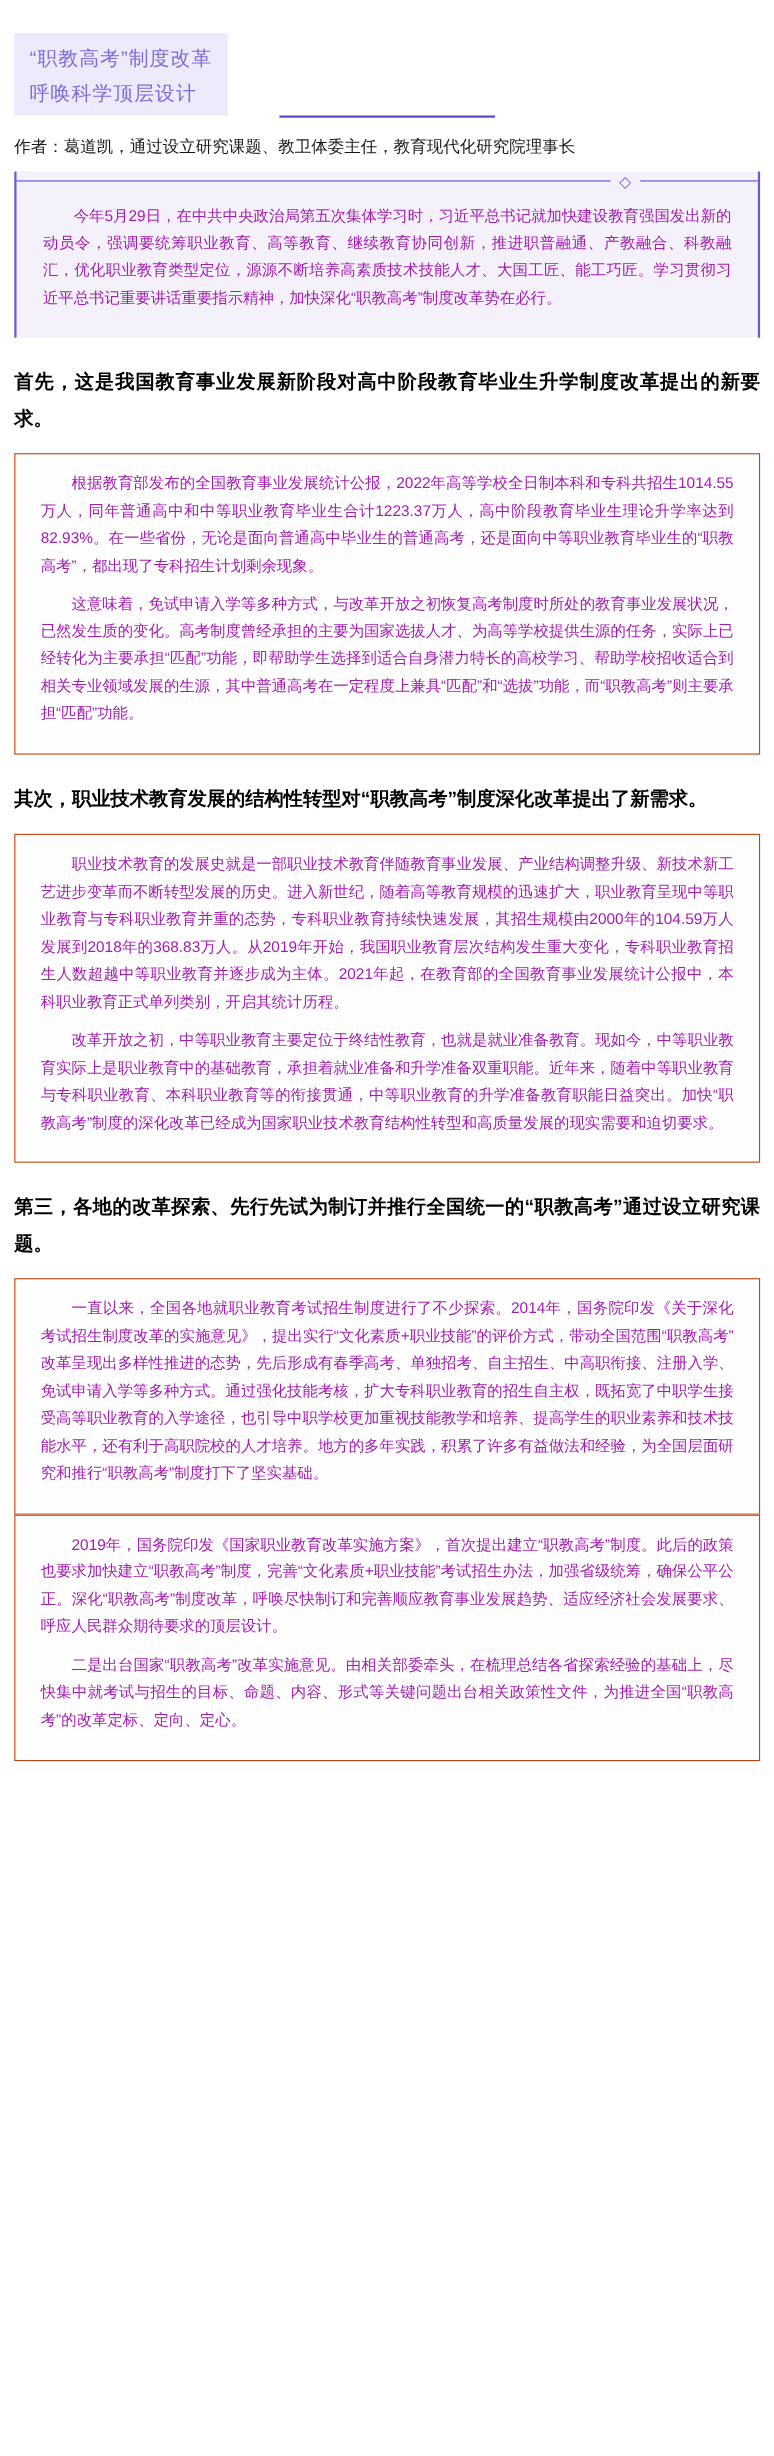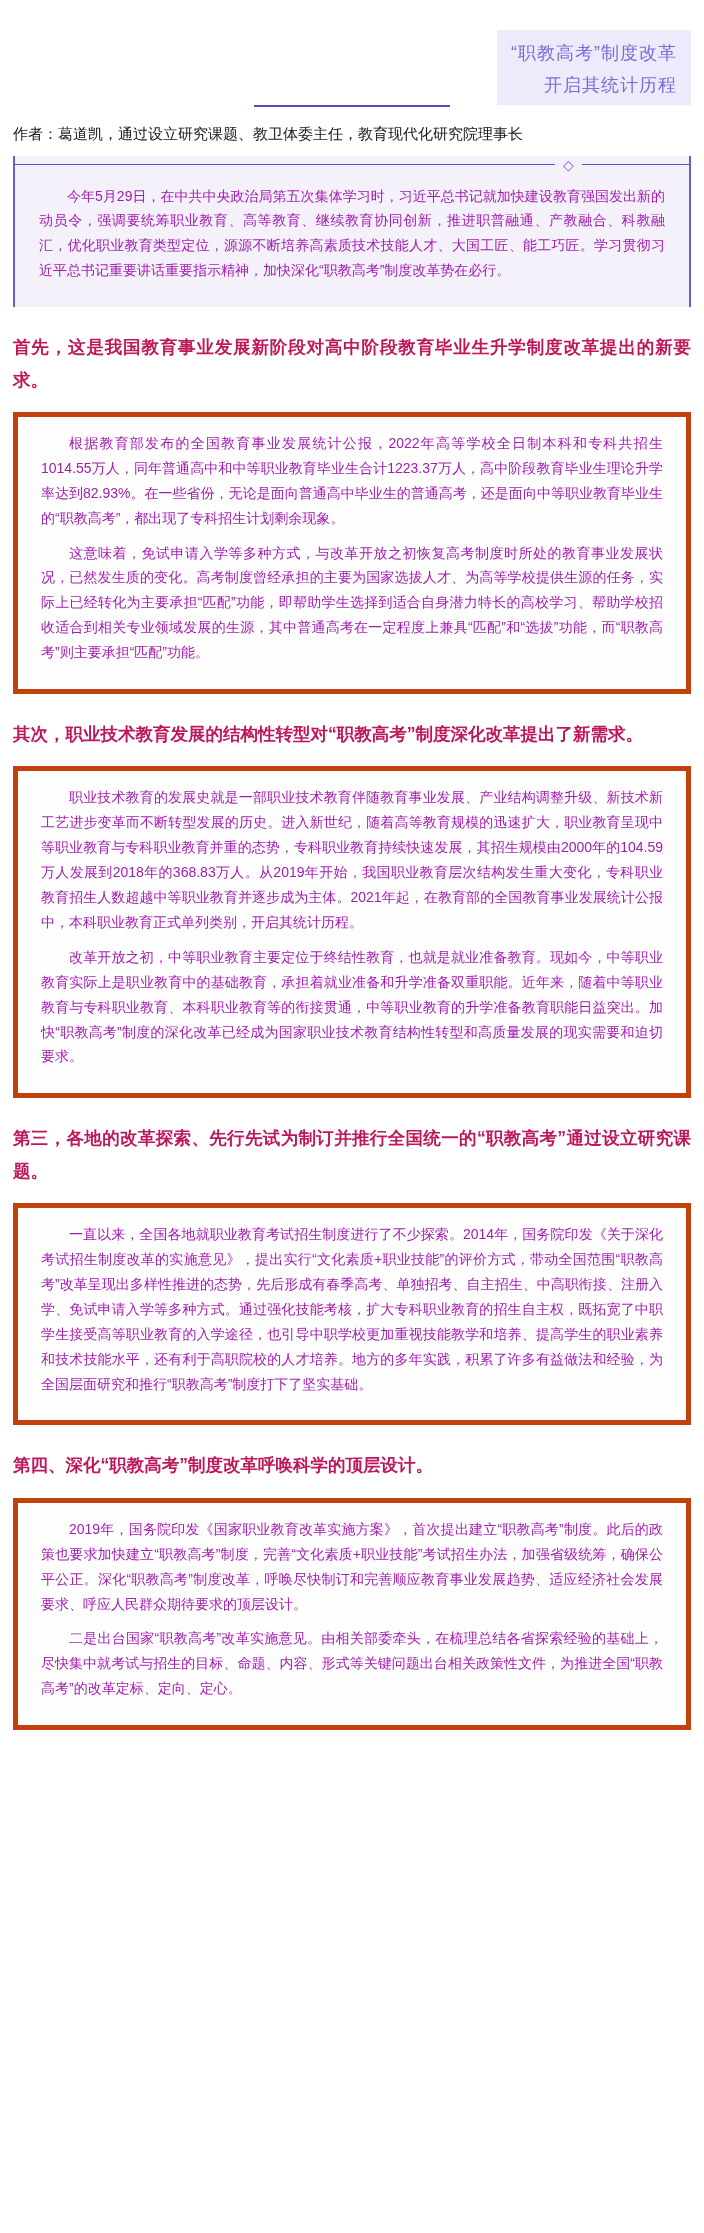--- a/index.html
+++ b/index.html
@@ -5,21 +5,21 @@
   html,body{margin:0;padding:0;}
   body{
     width:704px;
     background:#ffffff;
     font-family:"Liberation Sans","DejaVu Sans",sans-serif;
     color:#3b3b40;
   }
   .page{padding:26px 13px 8px;}
 
   
-  .title-wrap{text-align:right;margin:4px 0 16px;}
+  .title-wrap{text-align:left;margin:4px 0 16px;}
   .title-badge{
     display:inline-block;
     background:#eceafb;
     color:#7c6ad8;
     font-size:18px;
     font-weight:500;
     line-height:1.75;
     padding:8px 14px 4px;
     letter-spacing:1px;
   }
@@ -65,44 +65,44 @@
     font-size:14px;
     line-height:1.78;
     text-align:justify;
     text-indent:2em;
     margin:10px 0;
     color:#a21caf;
   }
 
   
   .heading{
-    color:#be185d;
+    color:#000000;
     font-size:17.5px;
     font-weight:700;
     line-height:1.85;
     text-align:justify;
     margin:24px 0 16px;
   }
 
   
   .block{
-    border:5px solid #c2410c;
+    border:1px solid #c2410c;
     padding:4px 23px 14px;
     background:#fffeff;
   }
 </style>
 </head>
 <body>
 
 <div class="page">
 
   <div class="title-wrap">
     <div class="title-badge">
       <div>“职教高考”制度改革</div>
-      <div>开启其统计历程</div>
+      <div>呼唤科学顶层设计</div>
     </div>
     <div class="title-underline"></div>
   </div>
 
   <p class="author">作者：葛道凯，通过设立研究课题、教卫体委主任，教育现代化研究院理事长</p>
 
   <section class="intro-block">
     <div class="divider">
       <span class="d-line long"></span>
       <span class="diamond">◇</span>
@@ -121,20 +121,19 @@
   <section class="block">
     <p class="para">职业技术教育的发展史就是一部职业技术教育伴随教育事业发展、产业结构调整升级、新技术新工艺进步变革而不断转型发展的历史。进入新世纪，随着高等教育规模的迅速扩大，职业教育呈现中等职业教育与专科职业教育并重的态势，专科职业教育持续快速发展，其招生规模由2000年的104.59万人发展到2018年的368.83万人。从2019年开始，我国职业教育层次结构发生重大变化，专科职业教育招生人数超越中等职业教育并逐步成为主体。2021年起，在教育部的全国教育事业发展统计公报中，本科职业教育正式单列类别，开启其统计历程。</p>
     <p class="para">改革开放之初，中等职业教育主要定位于终结性教育，也就是就业准备教育。现如今，中等职业教育实际上是职业教育中的基础教育，承担着就业准备和升学准备双重职能。近年来，随着中等职业教育与专科职业教育、本科职业教育等的衔接贯通，中等职业教育的升学准备教育职能日益突出。加快“职教高考”制度的深化改革已经成为国家职业技术教育结构性转型和高质量发展的现实需要和迫切要求。</p>
   </section>
 
   <h2 class="heading">第三，各地的改革探索、先行先试为制订并推行全国统一的“职教高考”通过设立研究课题。</h2>
   <section class="block">
     <p class="para">一直以来，全国各地就职业教育考试招生制度进行了不少探索。2014年，国务院印发《关于深化考试招生制度改革的实施意见》，提出实行“文化素质+职业技能”的评价方式，带动全国范围“职教高考”改革呈现出多样性推进的态势，先后形成有春季高考、单独招考、自主招生、中高职衔接、注册入学、免试申请入学等多种方式。通过强化技能考核，扩大专科职业教育的招生自主权，既拓宽了中职学生接受高等职业教育的入学途径，也引导中职学校更加重视技能教学和培养、提高学生的职业素养和技术技能水平，还有利于高职院校的人才培养。地方的多年实践，积累了许多有益做法和经验，为全国层面研究和推行“职教高考”制度打下了坚实基础。</p>
   </section>
 
-  <h2 class="heading">第四、深化“职教高考”制度改革呼唤科学的顶层设计。</h2>
   <section class="block">
     <p class="para">2019年，国务院印发《国家职业教育改革实施方案》，首次提出建立“职教高考”制度。此后的政策也要求加快建立“职教高考”制度，完善“文化素质+职业技能”考试招生办法，加强省级统筹，确保公平公正。深化“职教高考”制度改革，呼唤尽快制订和完善顺应教育事业发展趋势、适应经济社会发展要求、呼应人民群众期待要求的顶层设计。</p>
     <p class="para">二是出台国家“职教高考”改革实施意见。由相关部委牵头，在梳理总结各省探索经验的基础上，尽快集中就考试与招生的目标、命题、内容、形式等关键问题出台相关政策性文件，为推进全国“职教高考”的改革定标、定向、定心。</p>
 
   </section>
 
 </div>
 
 </body></html>

